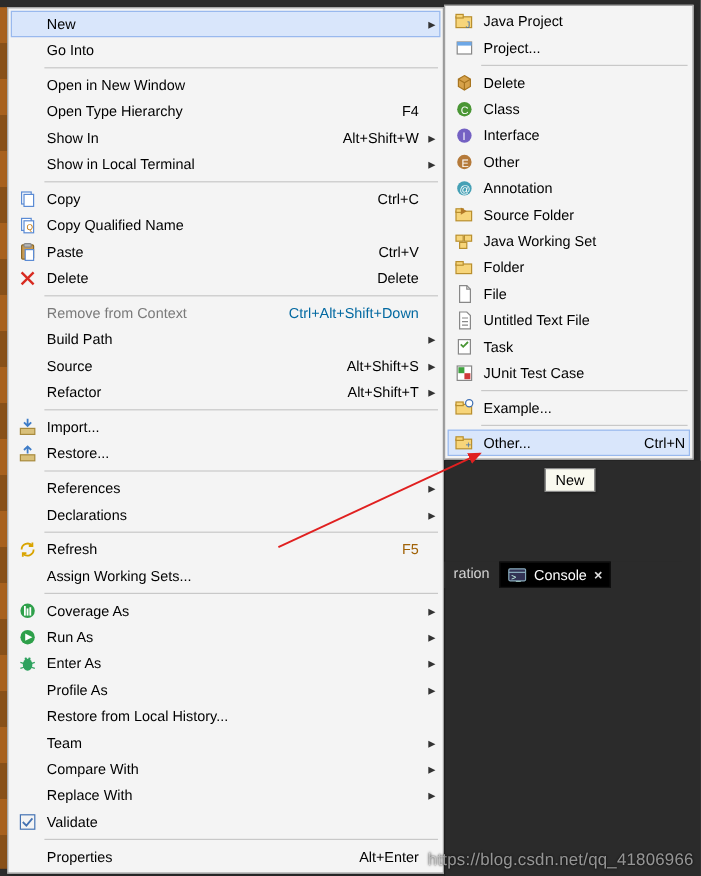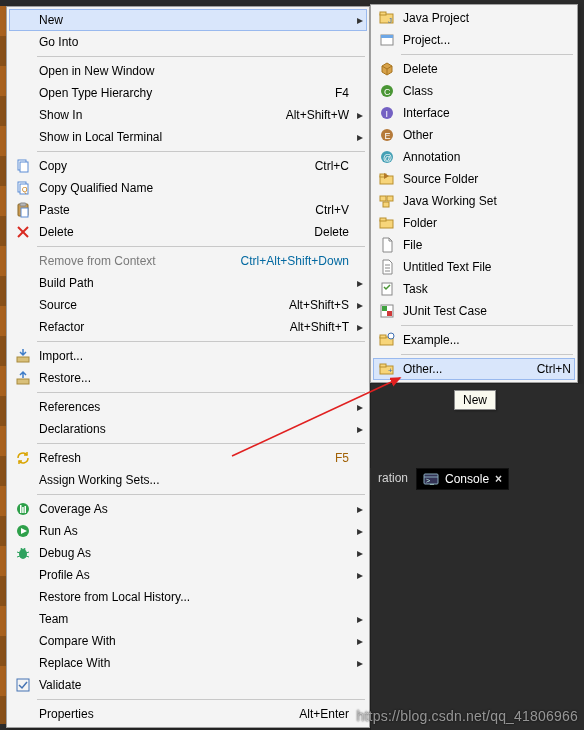--- a/index.html
+++ b/index.html
@@ -332,21 +332,21 @@
         <svg class="svg16" viewBox="0 0 16 16">
           <ellipse cx="8" cy="9" rx="4" ry="5" fill="#2fa25f"></ellipse>
           <line x1="2" y1="7" x2="5" y2="8" stroke="#2fa25f"></line>
           <line x1="14" y1="7" x2="11" y2="8" stroke="#2fa25f"></line>
           <line x1="2" y1="12" x2="5" y2="11" stroke="#2fa25f"></line>
           <line x1="14" y1="12" x2="11" y2="11" stroke="#2fa25f"></line>
           <circle cx="6.5" cy="4" r="1" fill="#2fa25f"></circle>
           <circle cx="9.5" cy="4" r="1" fill="#2fa25f"></circle>
         </svg>
       </span>
-    <span class="lbl">Debug As</span>
+    <span class="lbl">Enter As</span>
     <span class="arrow">▸</span>
   </div>
   <div class="mi">
     <span class="ic"></span>
     <span class="lbl">Profile As</span>
     <span class="arrow">▸</span>
   </div>
   <div class="mi">
     <span class="ic"></span>
     <span class="lbl">Restore from Local History...</span>

